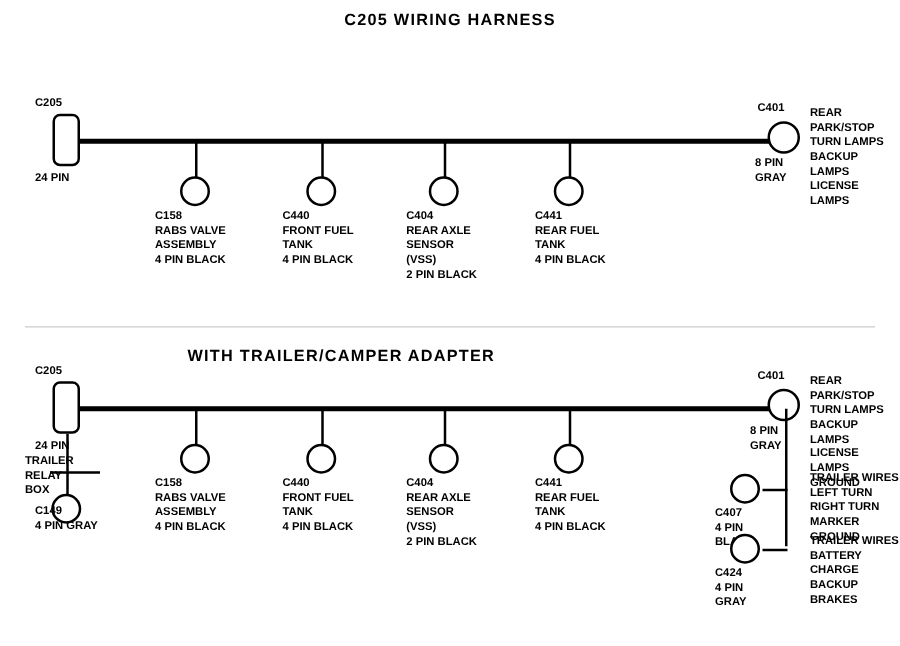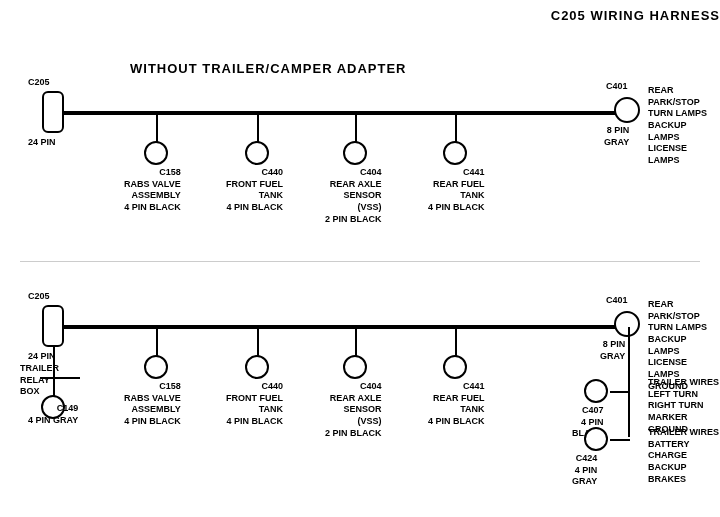--- a/index.html
+++ b/index.html
@@ -6,21 +6,21 @@
     body {
       width: 720px;
       height: 517px;
       background: #fff;
       font-family: Arial, sans-serif;
       font-size: 10px;
       overflow: hidden;
       position: relative;
     }
     .page-title {
-      text-align: right;
+      text-align: center;
       font-size: 13px;
       font-weight: bold;
       padding-top: 8px;
       letter-spacing: 1px;
     }
     .diagram-container {
       position: relative;
       width: 720px;
       height: 500px;
     }
@@ -46,38 +46,37 @@
     .connector-rect {
       position: absolute;
       border: 2px solid #000;
       border-radius: 6px;
       background: #fff;
     }
     .label {
       position: absolute;
       font-size: 9px;
       font-weight: bold;
-      text-align: right;
+      text-align: left;
       line-height: 1.3;
     }
     .section-title {
       position: absolute;
       font-size: 13px;
       font-weight: bold;
       letter-spacing: 1px;
     }
   </style>
 </head>
 <body>
 
 <div class="page-title">C205 WIRING HARNESS</div>
 
 <div class="diagram-container">
 
-  <div class="section-title" style="left:130px; top:38px;">WITHOUT  TRAILER/CAMPER  ADAPTER</div>
 
   <div class="hline" style="left:62px; top:88px; width:570px;"></div>
 
   <div class="connector-rect" style="left:42px; top:68px; width:22px; height:42px;"></div>
   <div class="label" style="left:28px; top:54px;">C205</div>
   <div class="label" style="left:28px; top:114px;">24 PIN</div>
 
   <div class="connector" style="left:614px; top:74px; width:26px; height:26px;"></div>
   <div class="label" style="left:606px; top:58px;">C401</div>
   <div class="label" style="left:604px; top:102px;">8 PIN<br>GRAY</div>
@@ -94,20 +93,21 @@
   <div class="vline" style="left:355px; top:90px; height:30px;"></div>
   <div class="connector" style="left:343px; top:118px; width:24px; height:24px;"></div>
   <div class="label" style="left:325px; top:144px;">C404<br>REAR AXLE<br>SENSOR<br>(VSS)<br>2 PIN BLACK</div>
 
   <div class="vline" style="left:455px; top:90px; height:30px;"></div>
   <div class="connector" style="left:443px; top:118px; width:24px; height:24px;"></div>
   <div class="label" style="left:428px; top:144px;">C441<br>REAR FUEL<br>TANK<br>4 PIN BLACK</div>
 
   <div style="position:absolute; left:20px; top:238px; width:680px; height:1px; background:#ccc;"></div>
 
+  <div class="section-title" style="left:150px; top:254px;">WITH  TRAILER/CAMPER  ADAPTER</div>
 
   <div class="hline" style="left:62px; top:302px; width:570px;"></div>
 
   <div class="connector-rect" style="left:42px; top:282px; width:22px; height:42px;"></div>
   <div class="label" style="left:28px; top:268px;">C205</div>
   <div class="label" style="left:28px; top:328px;">24 PIN</div>
 
   <div class="vline" style="left:53px; top:324px; height:30px;"></div>
   <div class="hline" style="left:40px; top:354px; height:2px; width:40px;"></div>
   <div class="label" style="left:20px; top:340px; text-align:left;">TRAILER<br>RELAY<br>BOX</div>

